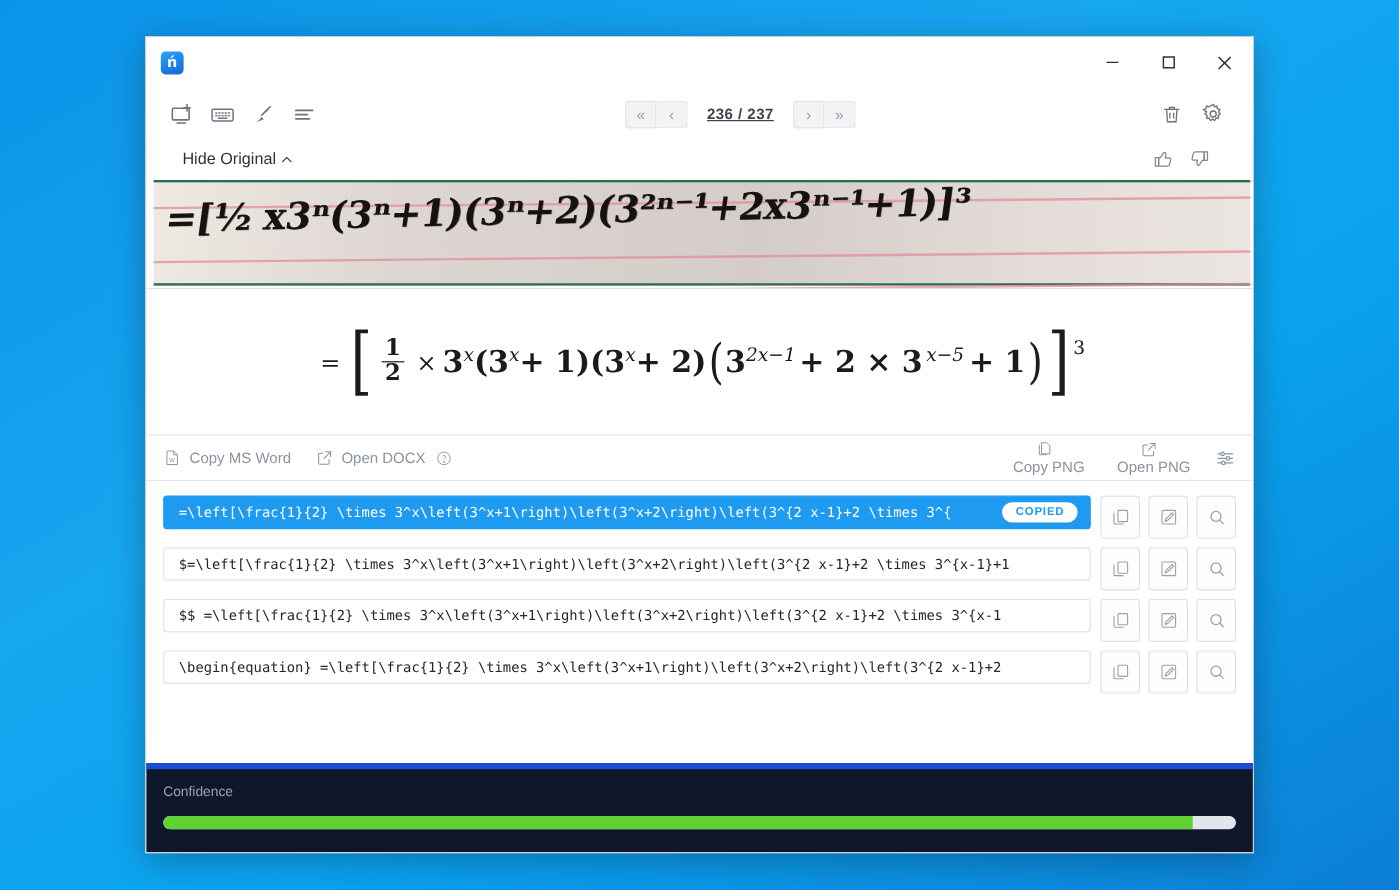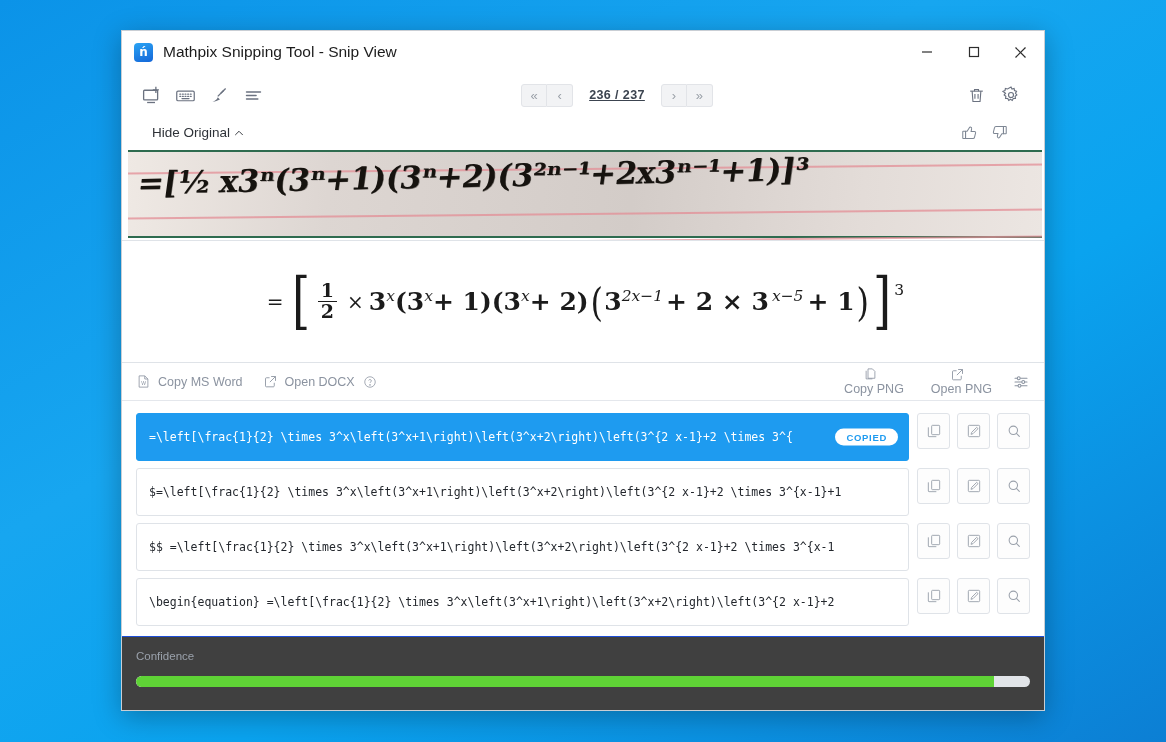--- a/index.html
+++ b/index.html
@@ -216,21 +216,21 @@
   
   #results {
     flex: 1 1 auto;
     padding: 12px 14px 6px 14px;
     background: #fff;
     overflow: hidden;
   }
   .row { display: flex; align-items: stretch; margin-bottom: 7px; }
   .rowtext {
     flex: 1 1 auto;
-    height: 48px;
+    height: 28px;
     border: 1px solid #dfe3e8;
     border-radius: 3px;
     display: flex; align-items: center;
     padding: 0 12px;
     font-family: "DejaVu Sans Mono", monospace;
     font-size: 11.5px;
     color: #23272d;
     overflow: hidden;
     white-space: nowrap;
     position: relative;
@@ -257,23 +257,23 @@
     background: #fdfdfd;
     display: flex; align-items: center; justify-content: center;
     color: #9aa1ab;
     margin-left: 7px;
   }
   .act:first-child { margin-left: 0; }
 
   
   #confzone {
     flex: 0 0 74px;
-    border-top: 1px solid #1d4ed8;
+    border-top: 5px solid #1d4ed8;
     padding: 13px 14px 0 14px;
-    background: #404040;
+    background: #0f172a;
   }
   #conflabel { font-size: 11.5px; color: #9aa1ab; }
   #conftrack {
     margin-top: 14px;
     height: 11px; width: 100%;
     background: #e2e5e9;
     border-radius: 6px;
     overflow: hidden;
   }
   #conffill {
@@ -282,21 +282,20 @@
     border-radius: 6px 0 0 6px;
   }
 </style>
 </head>
 <body>
 
 <div id="window">
 
   <div id="titlebar">
     <div id="app-icon">ń</div>
-    <div id="title-text">Mathpix Snipping Tool - Snip View</div>
     <div id="wincontrols">
       <div class="wbtn">
         <svg width="12" height="12" viewBox="0 0 12 12">
             <line x1="1" y1="6" x2="11" y2="6" stroke="currentColor" stroke-width="1.2"></line>
           </svg>
       </div>
       <div class="wbtn">
         <svg width="12" height="12" viewBox="0 0 12 12">
             <rect x="1.5" y="1.5" width="9" height="9" fill="none" stroke="currentColor" stroke-width="1.2"></rect>
           </svg>

